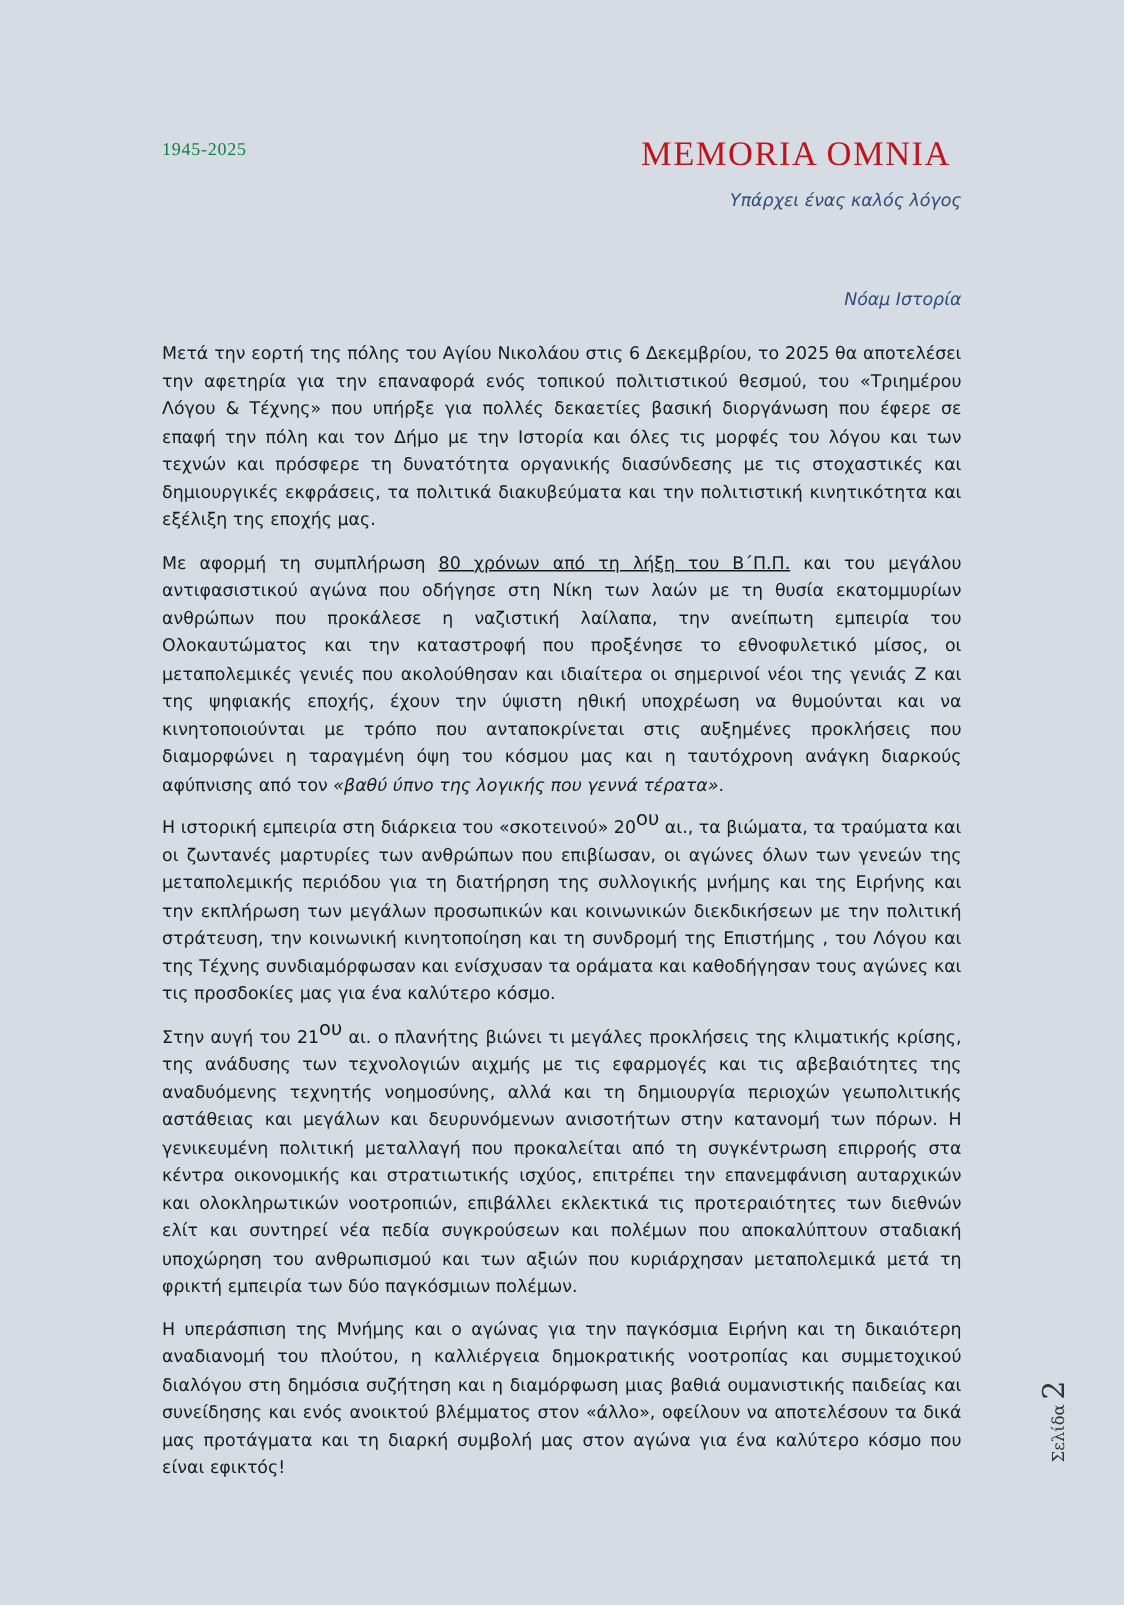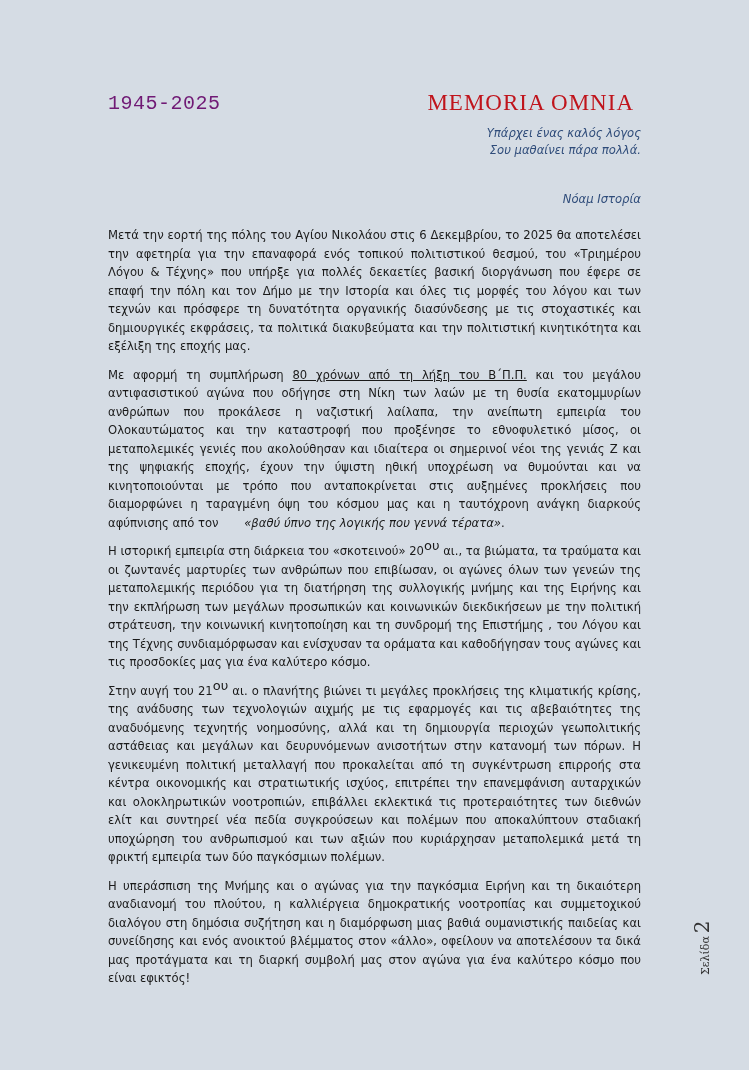--- a/index.html
+++ b/index.html
@@ -6,22 +6,22 @@
   body {
     width: 749px; height: 1070px;
     background: #d5dce4;
     position: relative;
     overflow: hidden;
     font-family: "DejaVu Sans", sans-serif;
     color: #1a1a1a;
   }
   .year {
     position: absolute; left: 108px; top: 92px;
-    font-size: 20px; letter-spacing: 0.5px; color: #701a75;
-    font-family: Liberation Mono, monospace;
+    font-size: 12px; letter-spacing: 0.5px; color: #15803d;
+    font-family: Liberation Serif, serif;
   }
   .brand {
     position: absolute; right: 115px; top: 90px;
     font-size: 23px; letter-spacing: 1px; color: #c0141c;
     font-family: Liberation Serif, serif;
   }
   .quote {
     position: absolute; right: 108px; top: 125px;
     text-align: right;
     font-style: italic; font-size: 11.6px; line-height: 17px;
@@ -35,42 +35,41 @@
   .content {
     position: absolute; left: 108px; top: 226px; width: 533px;
   }
   .para {
     margin: 0 0 10px 0;
     font-size: 11.6px; line-height: 18.5px;
     text-align: justify;
     color: #1a1a1a;
   }
   .para u { text-decoration: underline; }
-  .para i { font-style: italic; margin-left: 22px; }
+  .para i { font-style: italic; }
   sup { font-size: 13px; vertical-align: super; line-height: 0; }
   .page-num {
     position: absolute; left: 690px; top: 975px;
     transform: rotate(-90deg);
     transform-origin: left top;
     white-space: nowrap;
     font-family: "DejaVu Serif", serif;
     color: #333;
   }
   .page-num .lbl { font-size: 11px; }
   .page-num .num { font-size: 20px; margin-left: 3px; }
 </style>
 </head>
 <body>
 
 <div class="year">1945-2025</div>
 <div class="brand">MEMORIA OMNIA</div>
 
 <div class="quote">
   <span class="line">Υπάρχει ένας καλός λόγος</span>
-  <span class="line">Σου μαθαίνει πάρα πολλά.</span>
 </div>
 <div class="author">Νόαμ Ιστορία</div>
 
 <div class="content">
   <p class="para">Μετά την εορτή της πόλης του Αγίου Νικολάου στις 6 Δεκεμβρίου, το 2025 θα αποτελέσει την αφετηρία για την επαναφορά  ενός τοπικού πολιτιστικού θεσμού, του «Τριημέρου Λόγου &amp; Τέχνης» που υπήρξε για πολλές δεκαετίες βασική διοργάνωση που έφερε σε επαφή την πόλη και τον Δήμο με την Ιστορία και όλες τις μορφές του λόγου και των τεχνών και πρόσφερε τη δυνατότητα οργανικής διασύνδεσης με τις στοχαστικές και δημιουργικές εκφράσεις, τα πολιτικά διακυβεύματα και την πολιτιστική κινητικότητα και εξέλιξη της εποχής μας.</p>
   <p class="para"><span>Με αφορμή τη συμπλήρωση </span><u>80 χρόνων από τη λήξη του Β΄Π.Π.</u><span> και του μεγάλου αντιφασιστικού αγώνα που οδήγησε στη Νίκη των λαών με τη θυσία εκατομμυρίων ανθρώπων που προκάλεσε η ναζιστική λαίλαπα, την ανείπωτη εμπειρία του Ολοκαυτώματος και την καταστροφή που προξένησε το εθνοφυλετικό μίσος, οι μεταπολεμικές γενιές που ακολούθησαν και ιδιαίτερα οι σημερινοί νέοι της γενιάς Ζ και της ψηφιακής εποχής, έχουν την ύψιστη ηθική υποχρέωση να θυμούνται και να κινητοποιούνται με τρόπο που ανταποκρίνεται στις αυξημένες προκλήσεις που διαμορφώνει η ταραγμένη όψη του κόσμου μας και η ταυτόχρονη ανάγκη διαρκούς αφύπνισης από τον </span><i>«βαθύ ύπνο της λογικής που γεννά τέρατα»</i><span>.</span></p>
   <p class="para"><span>Η ιστορική εμπειρία στη διάρκεια του «σκοτεινού» 20</span><sup>ου</sup><span> αι., τα βιώματα, τα τραύματα και οι ζωντανές μαρτυρίες των ανθρώπων που επιβίωσαν, οι αγώνες όλων των γενεών της μεταπολεμικής περιόδου για τη διατήρηση της συλλογικής μνήμης και της Ειρήνης και την εκπλήρωση των μεγάλων προσωπικών και κοινωνικών διεκδικήσεων με την πολιτική στράτευση, την κοινωνική κινητοποίηση και τη συνδρομή της Επιστήμης , του Λόγου και της Τέχνης συνδιαμόρφωσαν και ενίσχυσαν τα οράματα και καθοδήγησαν τους αγώνες και τις προσδοκίες μας για ένα καλύτερο κόσμο.</span></p>
   <p class="para"><span>Στην αυγή του 21</span><sup>ου</sup><span> αι. ο πλανήτης βιώνει τι μεγάλες προκλήσεις της κλιματικής κρίσης, της ανάδυσης των τεχνολογιών αιχμής με τις εφαρμογές και τις αβεβαιότητες της αναδυόμενης τεχνητής νοημοσύνης, αλλά και τη δημιουργία περιοχών γεωπολιτικής αστάθειας και μεγάλων και δευρυνόμενων ανισοτήτων στην κατανομή των πόρων. Η γενικευμένη πολιτική μεταλλαγή που προκαλείται από τη συγκέντρωση επιρροής στα κέντρα οικονομικής και στρατιωτικής ισχύος, επιτρέπει την επανεμφάνιση αυταρχικών και ολοκληρωτικών νοοτροπιών, επιβάλλει εκλεκτικά τις προτεραιότητες των διεθνών ελίτ και συντηρεί νέα πεδία συγκρούσεων και πολέμων που αποκαλύπτουν σταδιακή υποχώρηση του ανθρωπισμού και των αξιών που κυριάρχησαν  μεταπολεμικά μετά τη φρικτή εμπειρία των δύο παγκόσμιων πολέμων.</span></p>
   <p class="para">Η υπεράσπιση της Μνήμης και ο αγώνας για την παγκόσμια Ειρήνη και τη δικαιότερη αναδιανομή του πλούτου, η καλλιέργεια δημοκρατικής νοοτροπίας και συμμετοχικού διαλόγου στη δημόσια συζήτηση και η διαμόρφωση μιας βαθιά ουμανιστικής παιδείας και συνείδησης και ενός ανοικτού βλέμματος στον «άλλο», οφείλουν να αποτελέσουν τα δικά μας προτάγματα και τη διαρκή συμβολή μας στον αγώνα για ένα καλύτερο κόσμο που είναι εφικτός!</p>
 </div>

